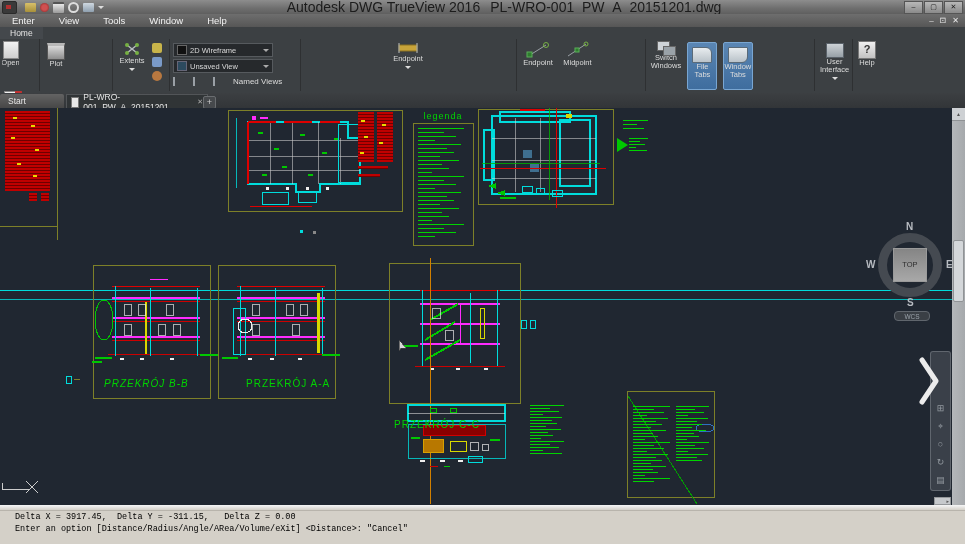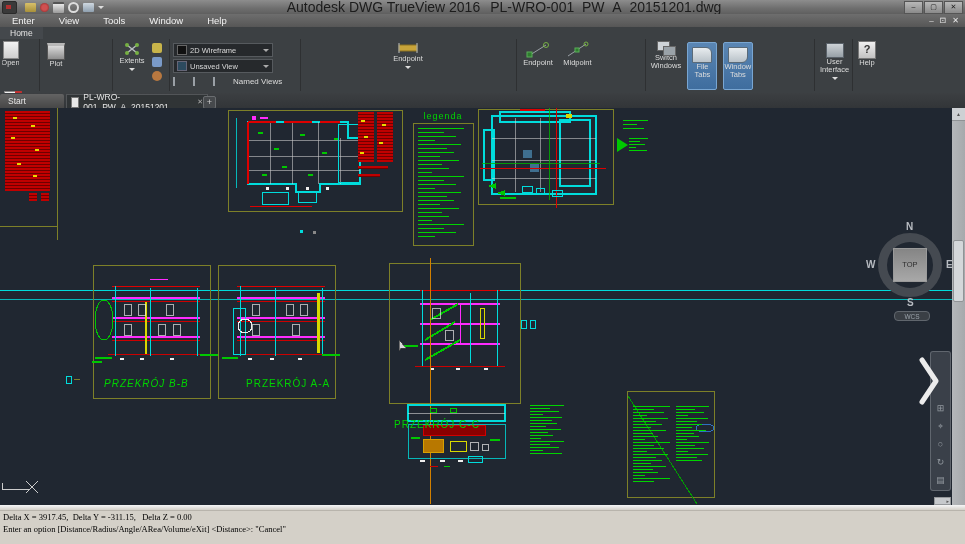--- a/index.html
+++ b/index.html
@@ -104,21 +104,21 @@
   .navbar span{color:#aeb4ba;font-size:9px;opacity:.75;line-height:9px;}
   .vsb{position:absolute;left:952px;top:0;width:13px;height:397px;background:linear-gradient(90deg,#b4b7ba,#a6a9ac);}
   .vsb .up{position:absolute;left:0;top:0;width:13px;height:12px;background:#ced1d4;border-bottom:1px solid #8f9295;
            font-size:5px;color:#555;text-align:center;line-height:12px;}
   .vsb .thumb{position:absolute;left:1px;top:132px;width:11px;height:62px;background:#d4d7da;border:1px solid #909396;border-radius:2px;box-sizing:border-box;}
   .hsb{position:absolute;left:934px;top:389px;width:17px;height:8px;background:#c6c9cc;border:1px solid #94979a;
        font-size:5px;color:#555;text-align:right;line-height:7px;padding-right:1px;box-sizing:border-box;}
   
   .cmd{position:absolute;left:0;top:505px;width:965px;height:39px;background:#d4d0c8;border-top:1px solid #f2f2f2;}
   .cmd .grip{height:4px;background:linear-gradient(#efefef,#d4d0c8);border-bottom:1px solid #b8b4ac;}
-  .cmd pre{margin:2px 0 0 3px;font-family:Liberation Serif, serif;font-size:8.5px;line-height:9.5px;color:#000;white-space:pre;}
+  .cmd pre{margin:2px 0 0 15px;font-family:Liberation Mono, monospace;font-size:8.5px;line-height:9.5px;color:#000;white-space:pre;}
 </style>
 </head>
 <body>
 
 <div id="app">
 
   <div class="titlebar">
     <div class="appbtn">
         <i></i>
       </div>

